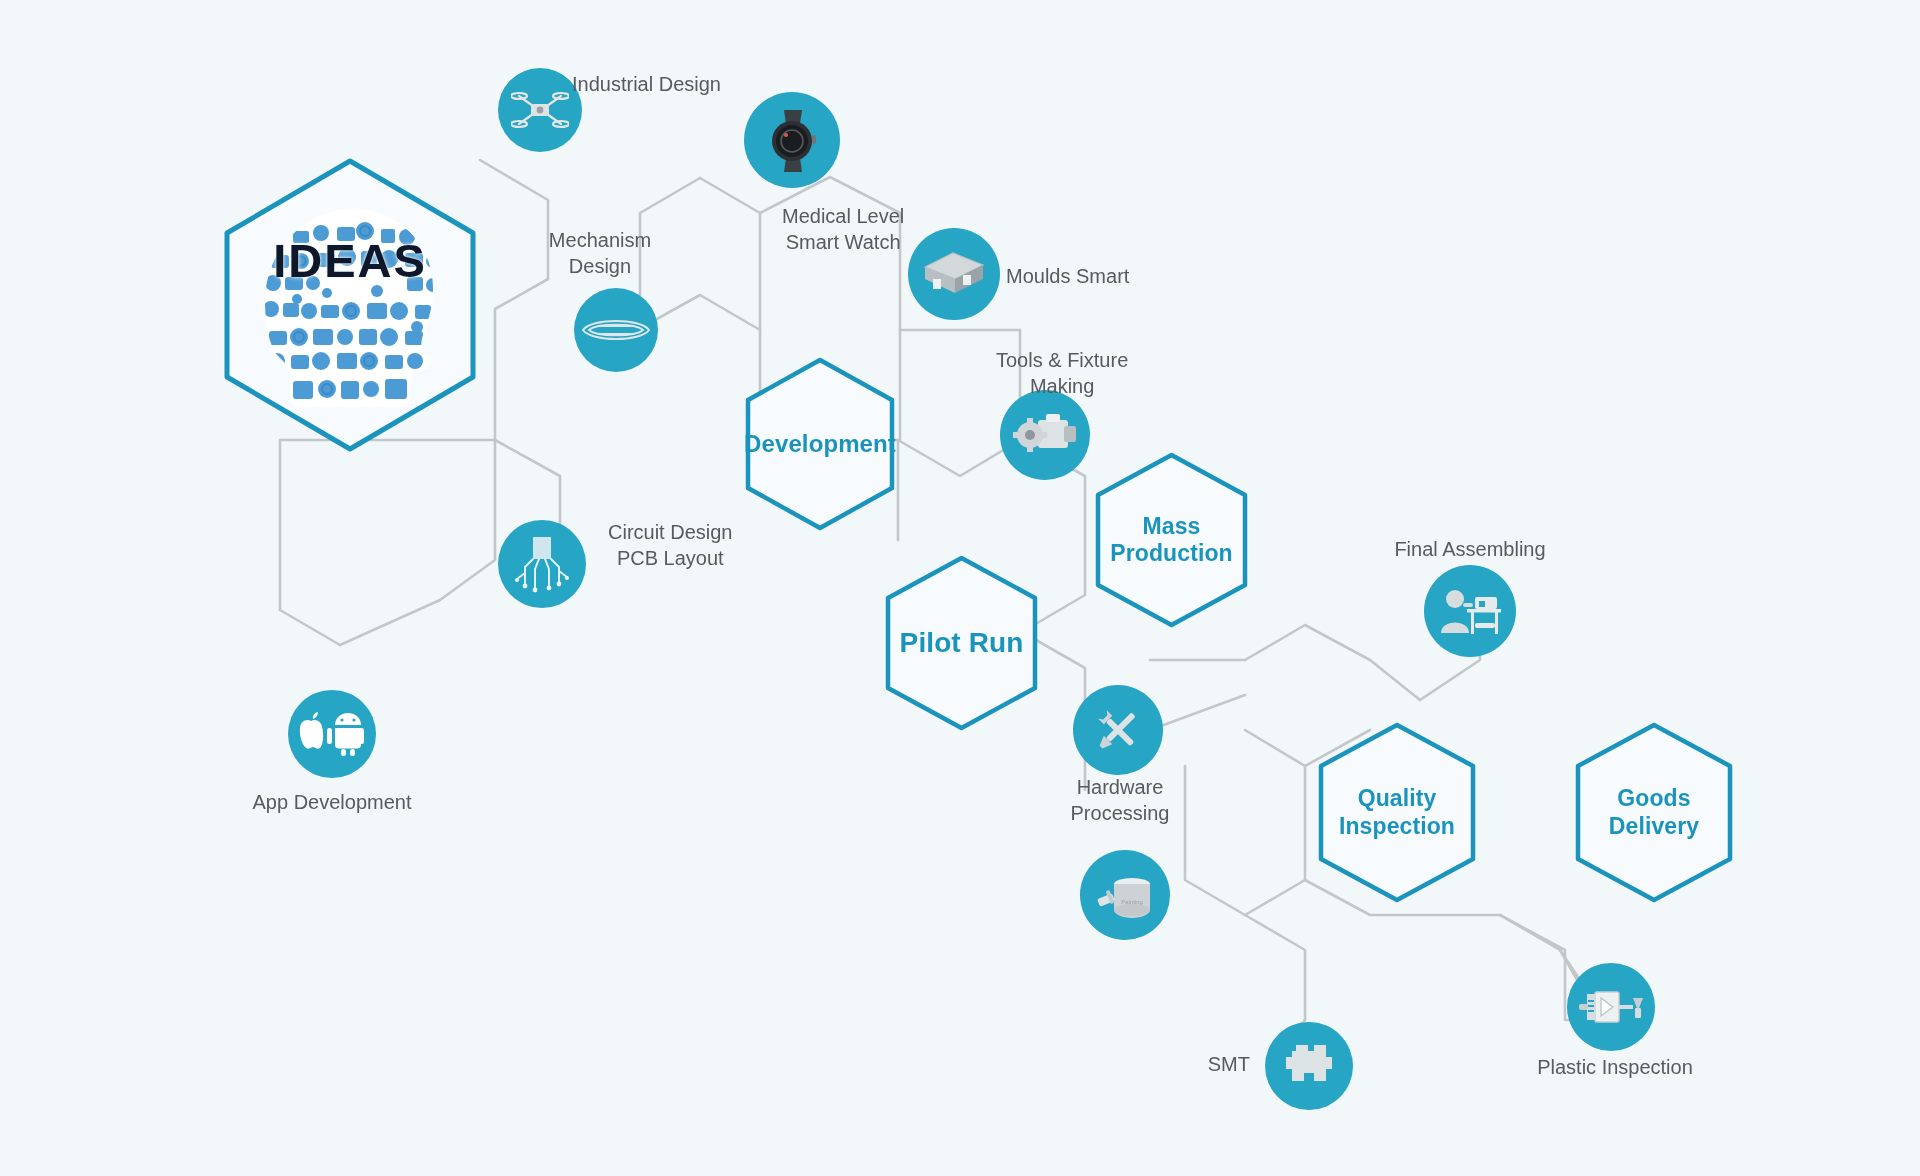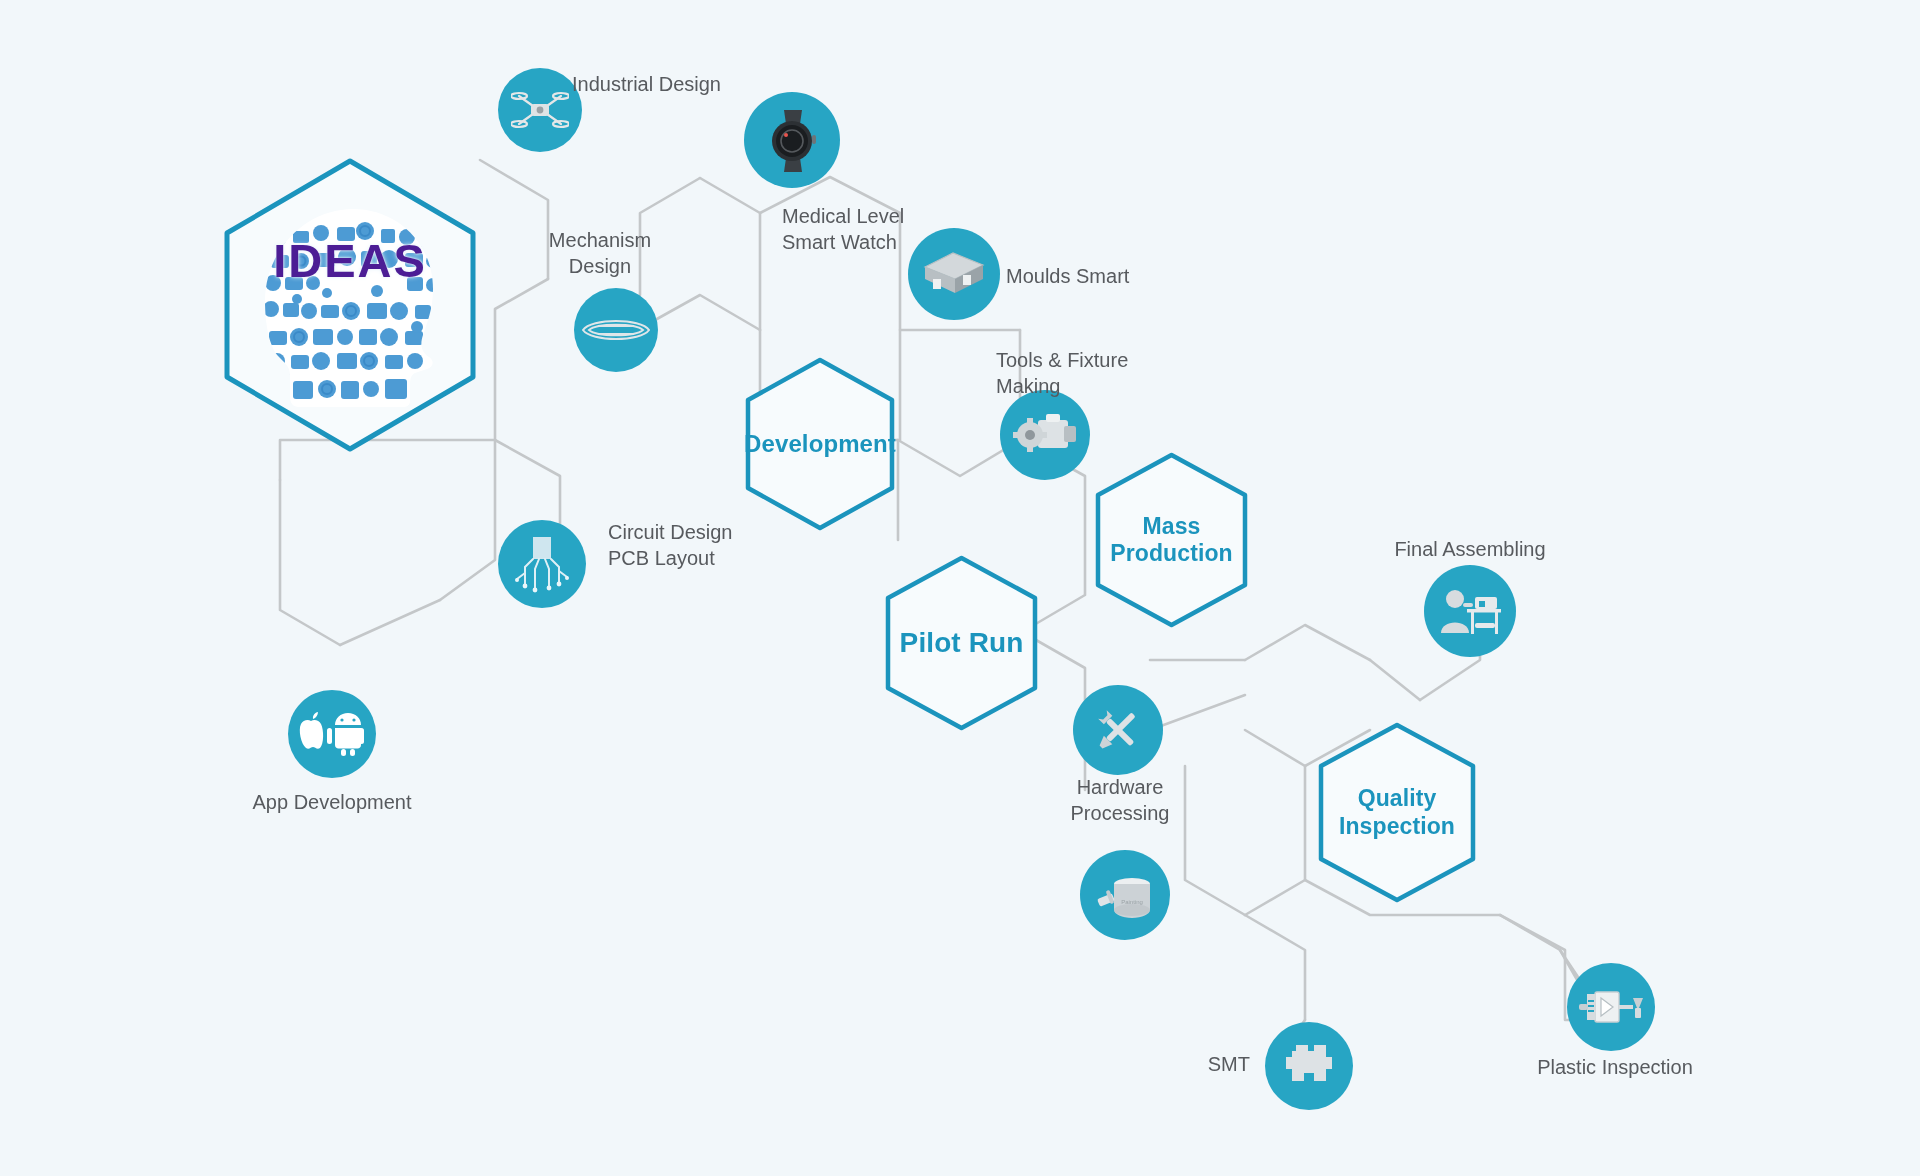--- a/index.html
+++ b/index.html
@@ -40,35 +40,35 @@
   .circ-node svg { display: block; }
 
   
   .caption {
     position: absolute;
     color: #575a5e;
     font-size: 20px;
     line-height: 1.28;
     white-space: pre-line;
   }
-  .caption.right { text-align: left; }
+  .caption.right { text-align: center; }
   .caption.left  { text-align: right; }
   .caption.center{ text-align: center; }
 
   
   .ideas-head { position: absolute; z-index: 2; pointer-events: none; }
   .ideas-word {
     position: absolute;
     left: 0; right: 0;
     top: 78px;
     text-align: center;
     font-size: 47px;
     font-weight: bold;
     letter-spacing: 2px;
-    color: #4c1d95;
+    color: #0f172a;
     text-shadow: 0 0 2px #eaf4fb, 0 0 5px #eaf4fb;
     z-index: 3;
   }
 </style>
 </head>
 <body>
 
 <div id="stage">
 
   <svg id="wires" viewBox="0 0 1920 1176" fill="none">
@@ -229,20 +229,27 @@
   </div>
 
   <div class="hex-node" style="left:1313px; top:720px; width:168px; height:185px;justify-content:flex-end;">
     <svg viewBox="0 0 168 185">
         <path d="M84 5 L160 46 L160 139 L84 180 L8 139 L8 46 Z" fill="#f7fbfd" stroke="#1b94bd" stroke-width="4.5" stroke-linejoin="round"></path>
       </svg>
     <div class="hex-label" style="font-size:23px;">Quality
 Inspection</div>
   </div>
 
+  <div class="hex-node" style="left:1570px; top:720px; width:168px; height:185px;">
+    <svg viewBox="0 0 168 185">
+        <path d="M84 5 L160 46 L160 139 L84 180 L8 139 L8 46 Z" fill="#f7fbfd" stroke="#1b94bd" stroke-width="4.5" stroke-linejoin="round"></path>
+      </svg>
+    <div class="hex-label" style="font-size:23px;">Goods
+Delivery</div>
+  </div>
 
   <div class="circ-node" style="left:498px; top:68px; width:84px; height:84px;">
     <span class="glyph">
       <svg width="58" height="48" viewBox="0 0 58 48">
         <g stroke="#e4e7e8" stroke-width="2.2" fill="none" stroke-linecap="round">
           <path d="M8 10 L22 20 M50 10 L36 20 M8 38 L22 28 M50 38 L36 28"></path>
           <ellipse cx="8" cy="10" rx="8" ry="3"></ellipse>
             <ellipse cx="50" cy="10" rx="8" ry="3"></ellipse>
           <ellipse cx="8" cy="38" rx="8" ry="3"></ellipse>
             <ellipse cx="50" cy="38" rx="8" ry="3"></ellipse>

